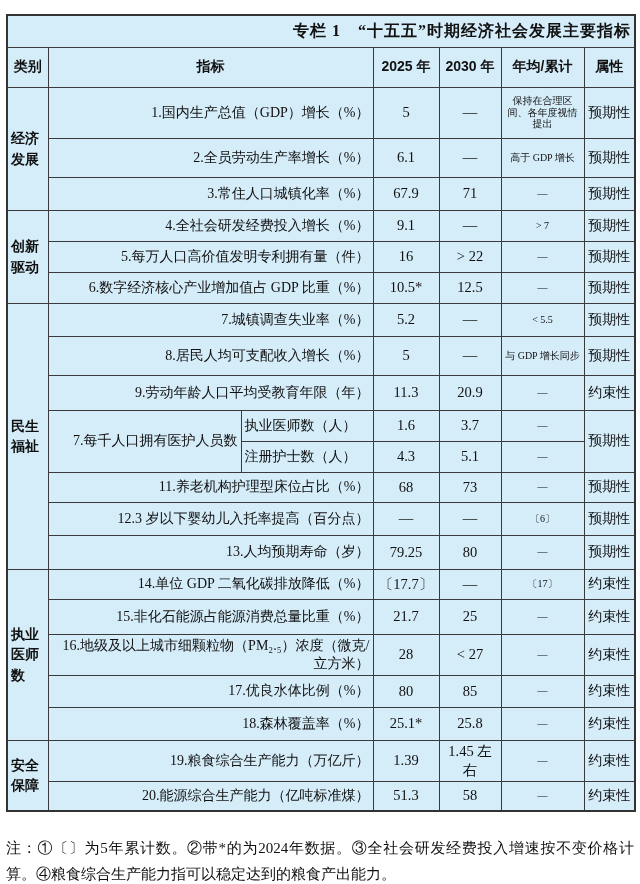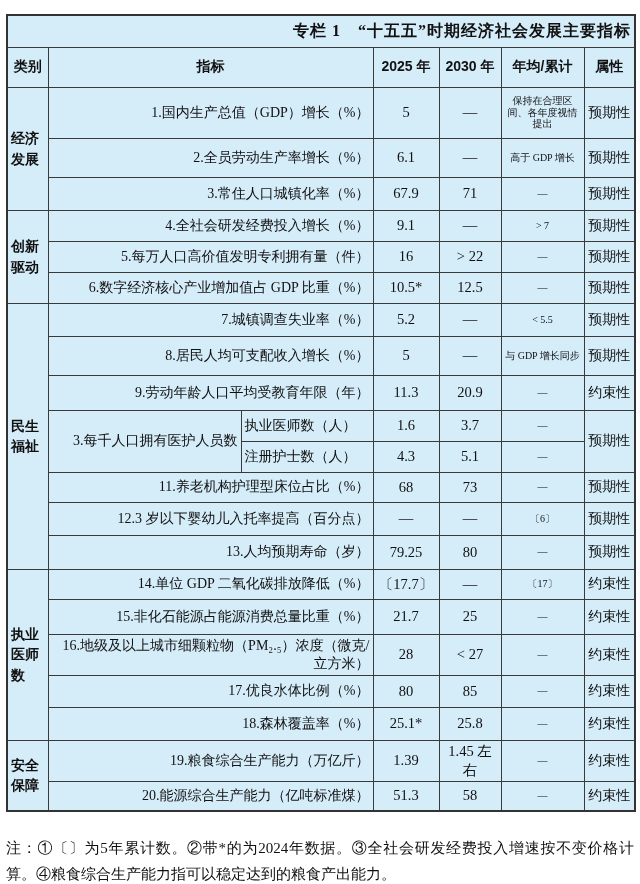--- a/index.html
+++ b/index.html
@@ -167,21 +167,21 @@
       <td class="val attr">预期性</td>
     </tr>
     <tr style="height:35px">
       <td class="ind" colspan="2">9.劳动年龄人口平均受教育年限（年）</td>
       <td class="val">11.3</td>
       <td class="val">20.9</td>
       <td class="val avg">—</td>
       <td class="val attr">约束性</td>
     </tr>
     <tr style="height:31px">
-      <td class="ind" rowspan="2">3.每千人口拥有医护人员数</td>
+      <td class="ind" rowspan="2">7.每千人口拥有医护人员数</td>
       <td class="sub">执业医师数（人）</td>
       <td class="val">1.6</td>
       <td class="val">3.7</td>
       <td class="val avg">—</td>
       <td class="val attr" rowspan="2">预期性</td>
     </tr>
     <tr style="height:31px">
       <td class="sub">注册护士数（人）</td>
       <td class="val">4.3</td>
       <td class="val">5.1</td>

